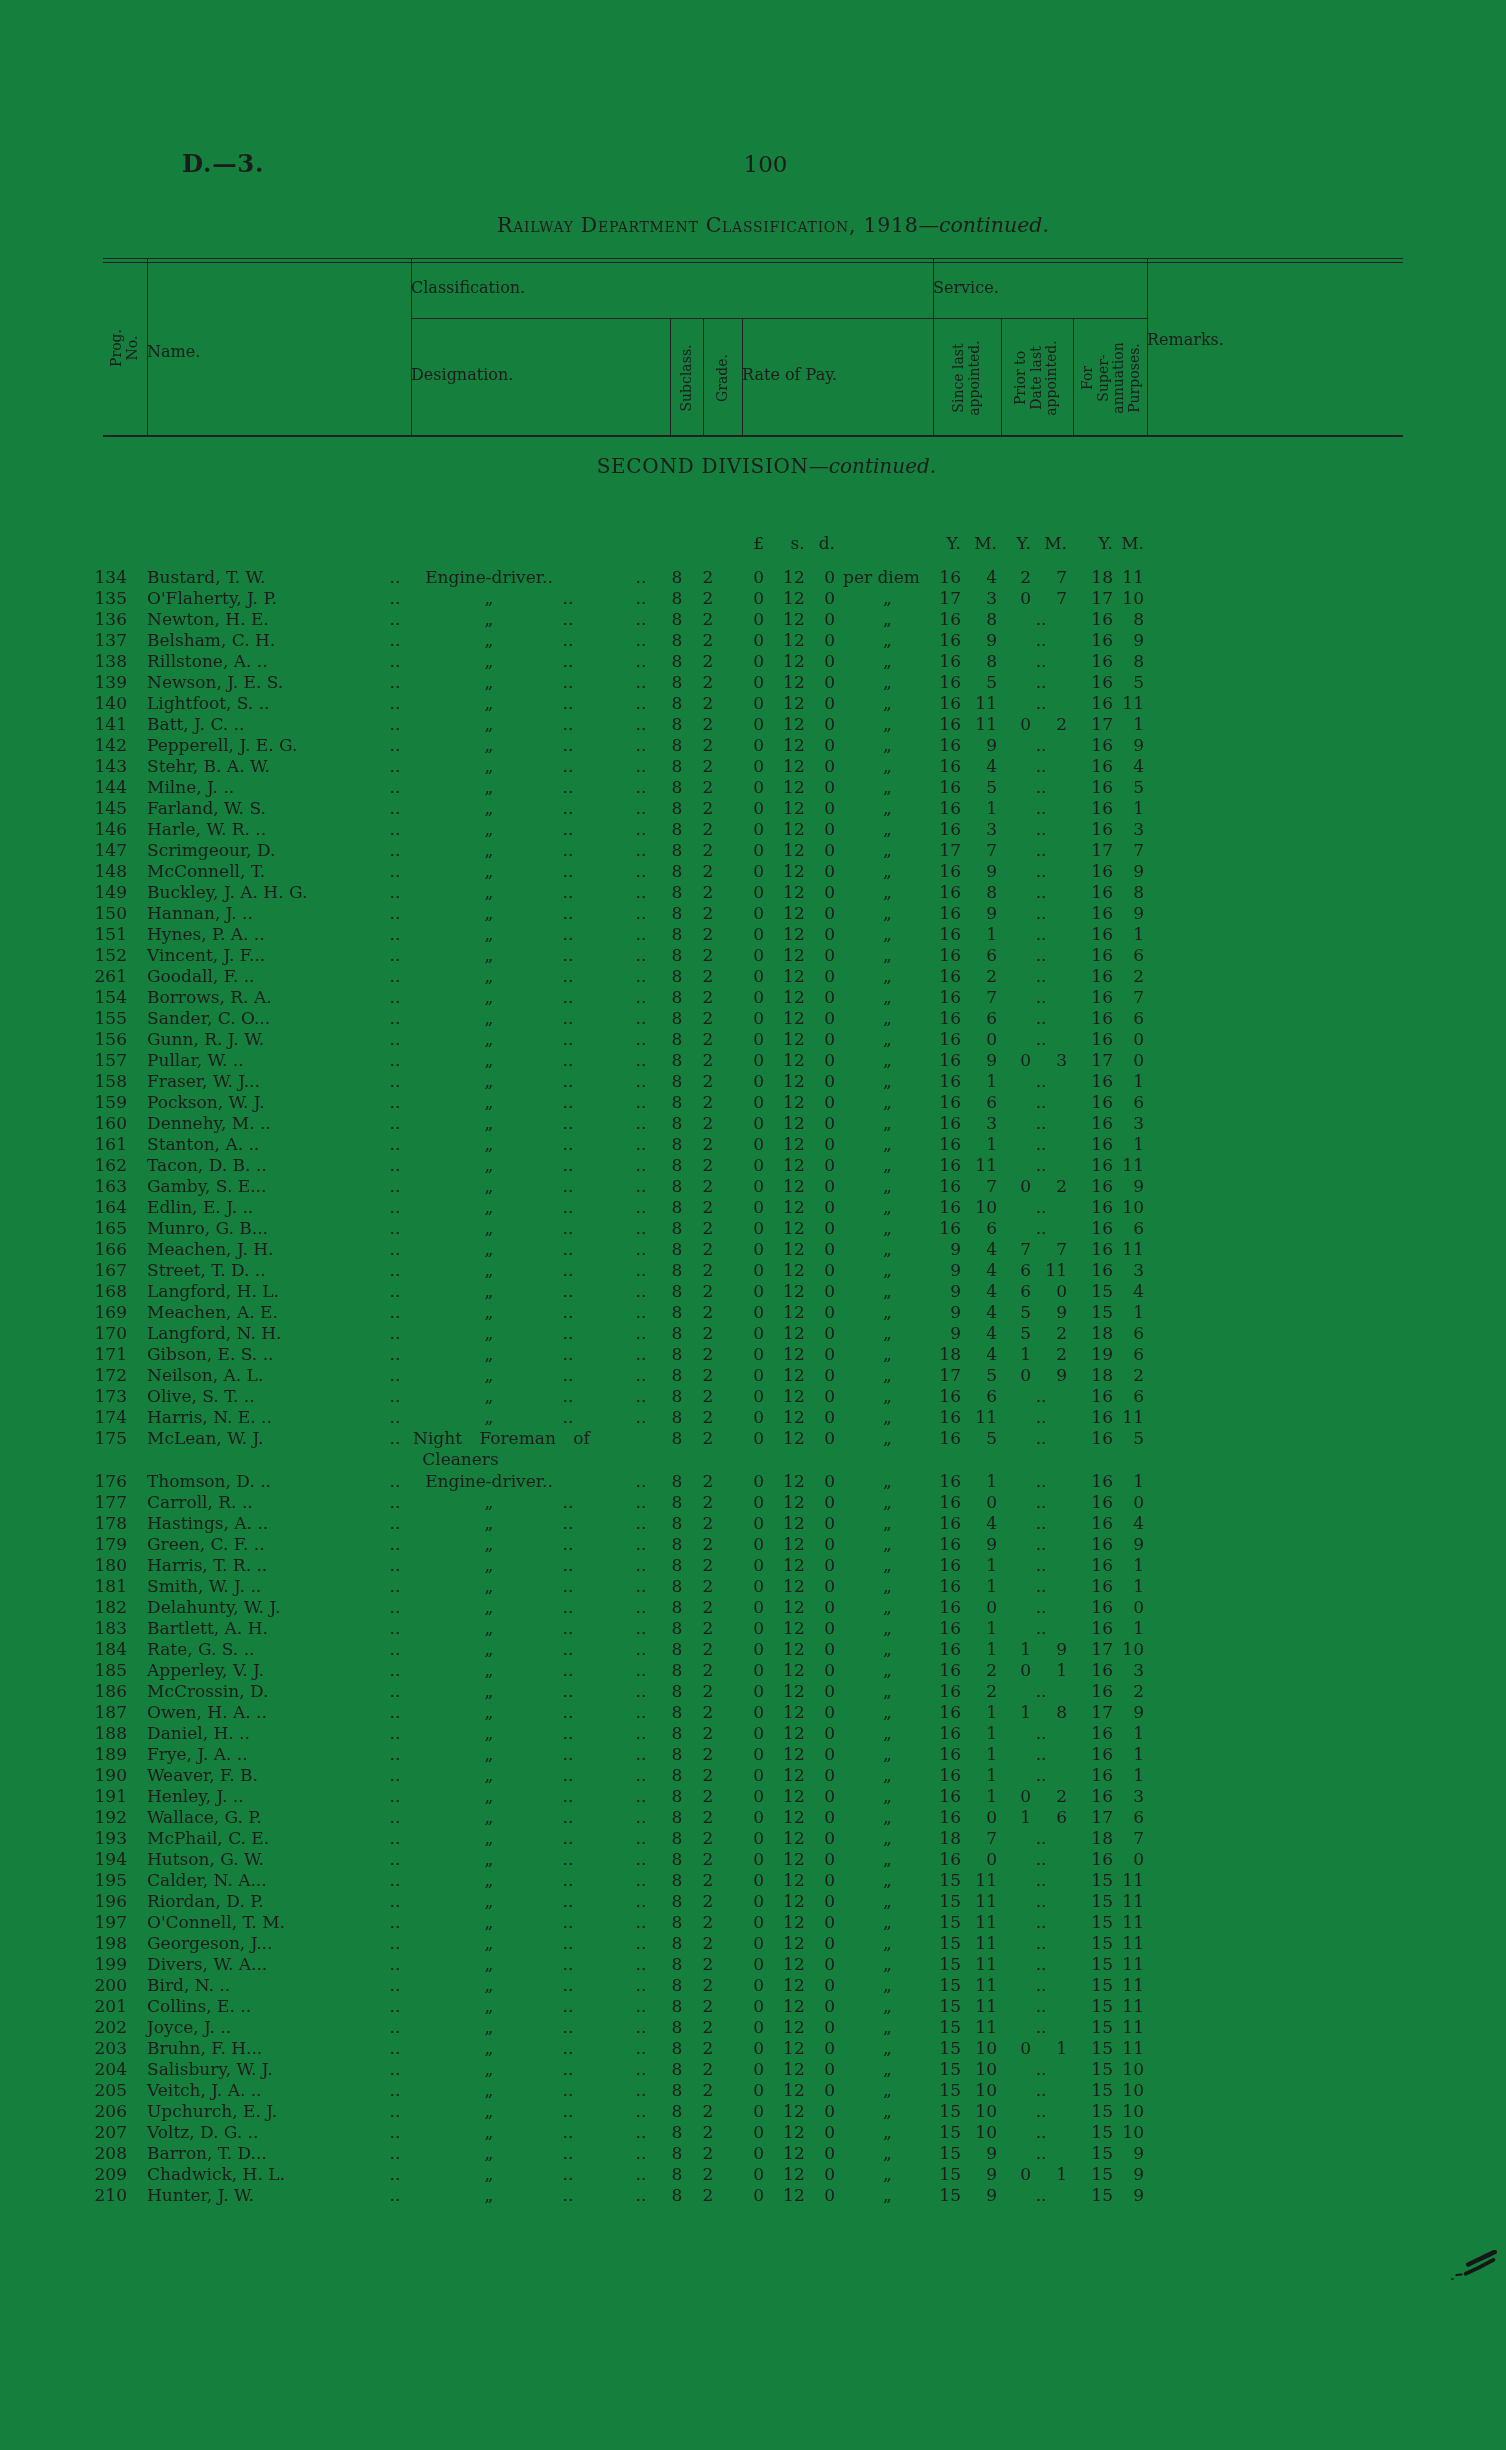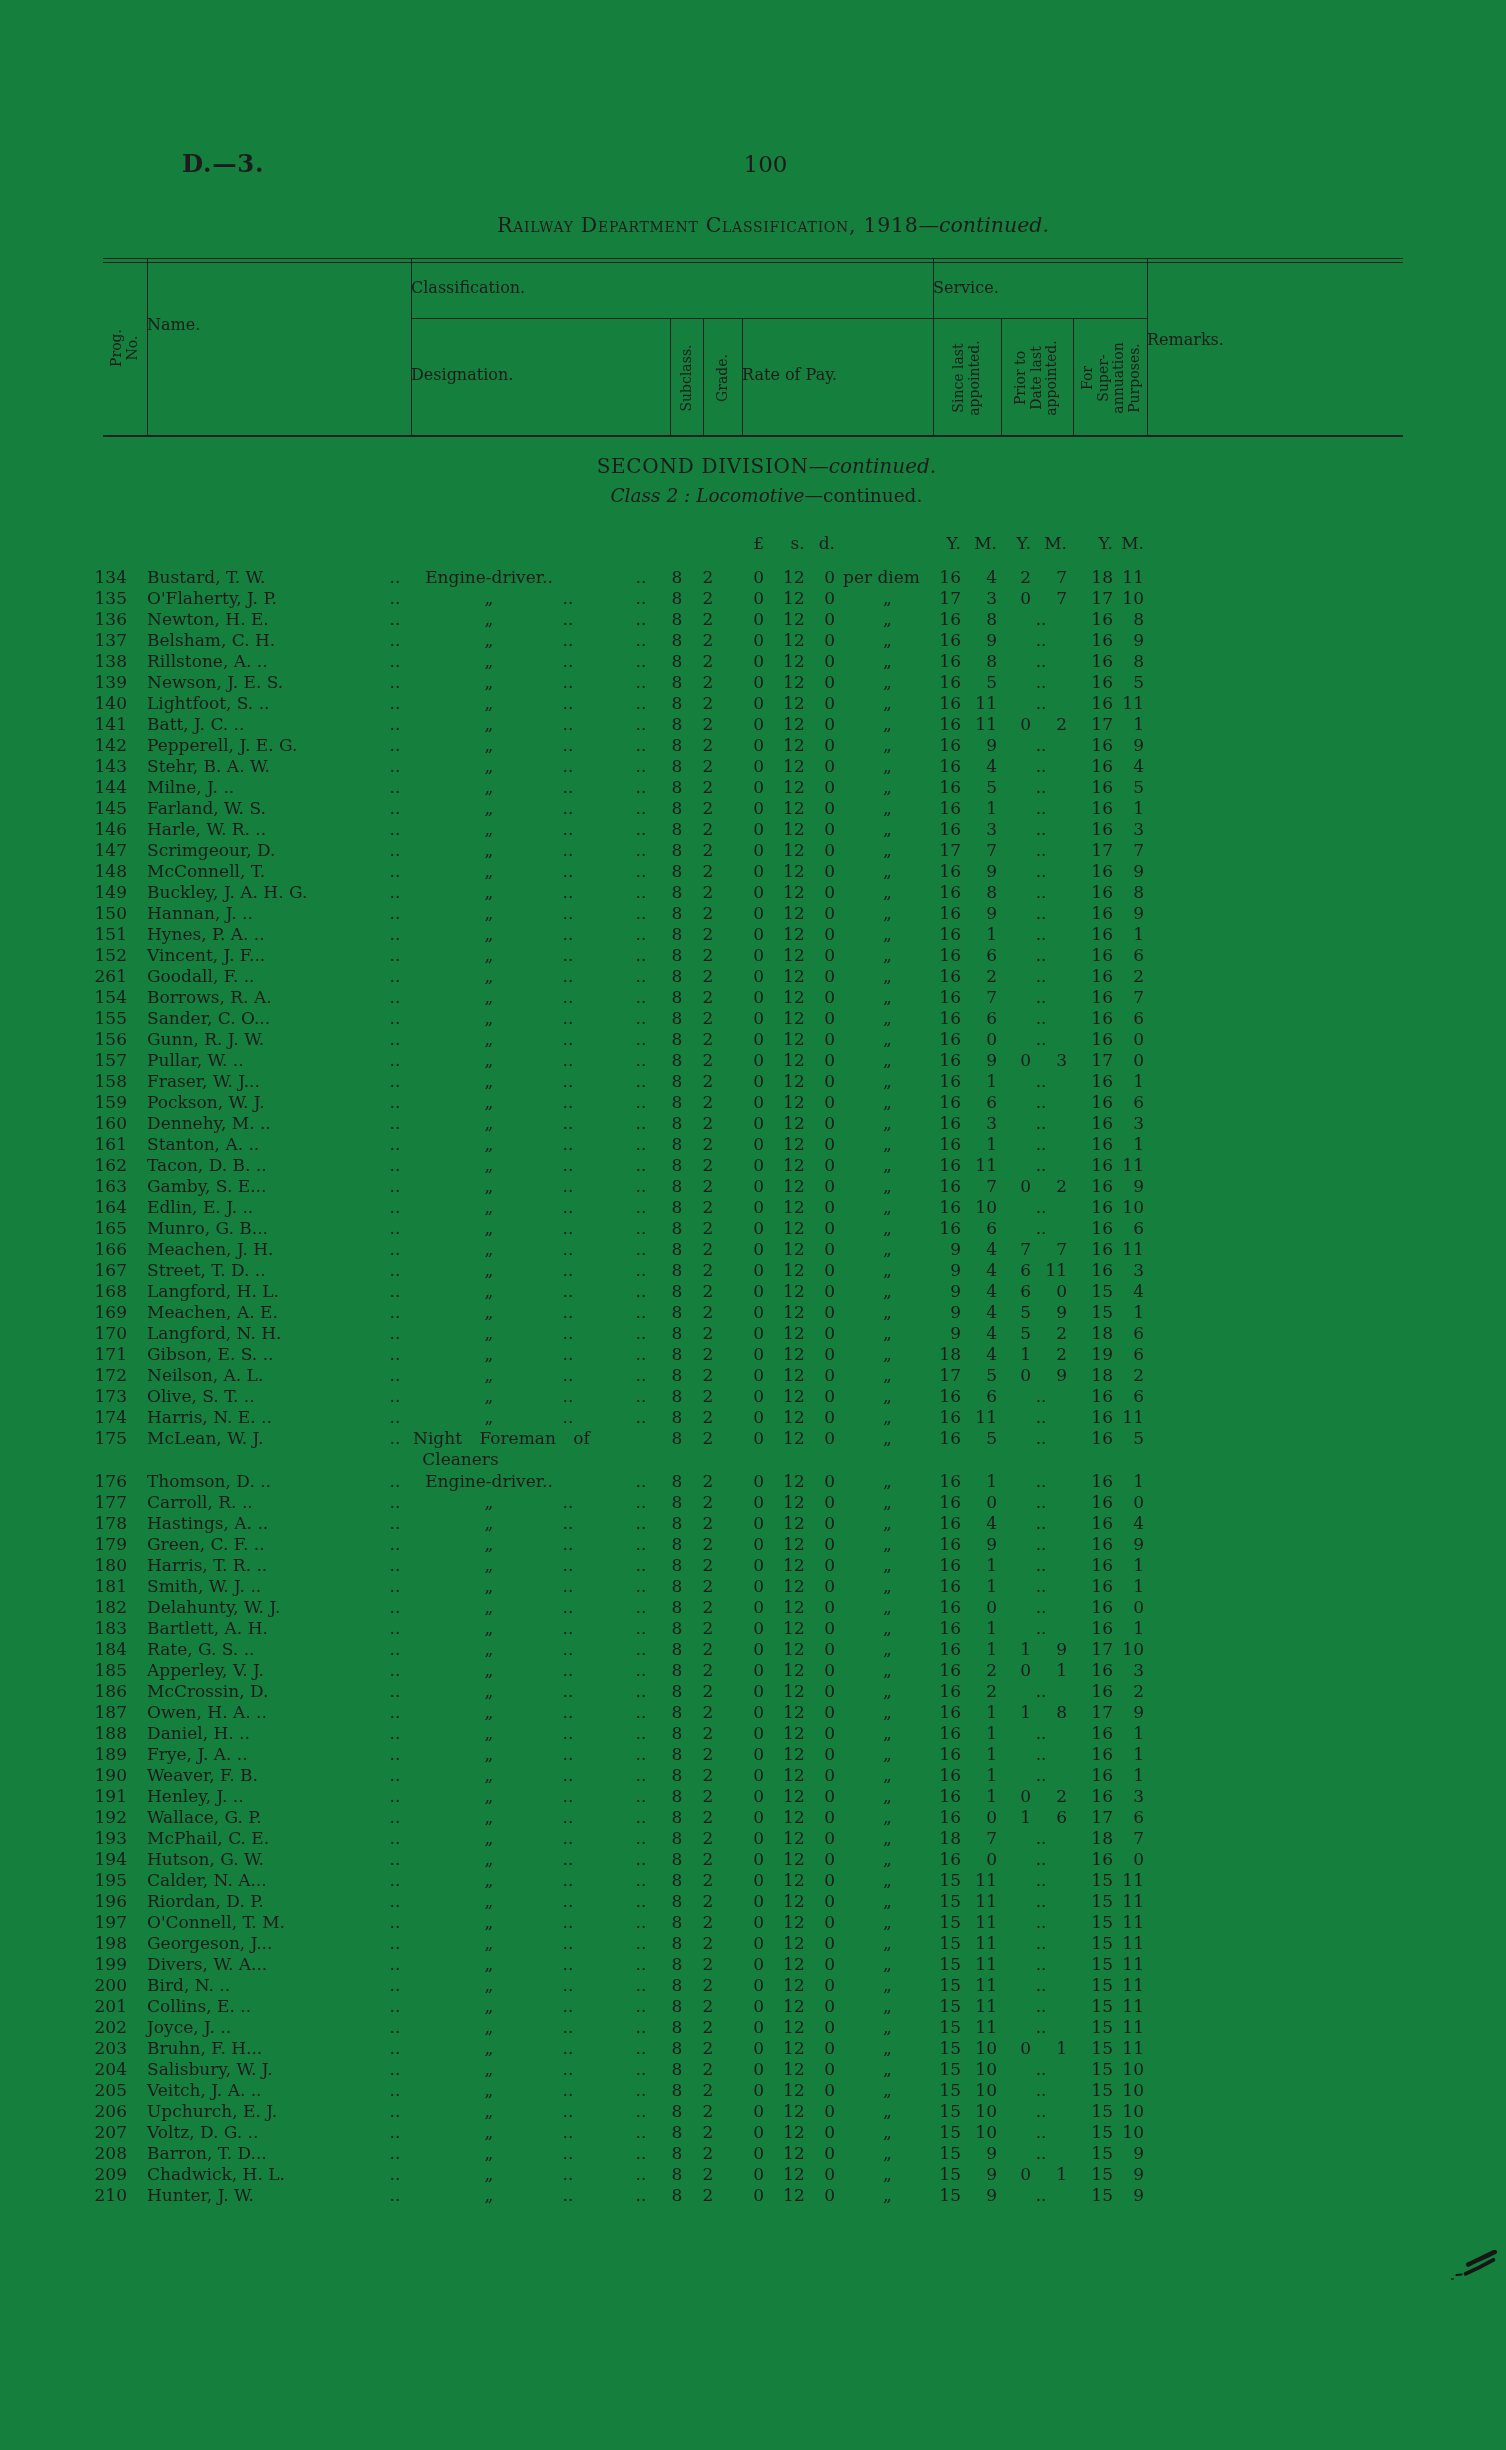--- a/index.html
+++ b/index.html
@@ -90,21 +90,21 @@
     <div class="v half" style="left:600px"></div>
     <div class="v half" style="left:639px"></div>
     <div class="v" style="left:830px"></div>
     <div class="v half" style="left:898px"></div>
     <div class="v half" style="left:970px"></div>
     <div class="v" style="left:1044px"></div>
 
     <div class="vcell" style="left:0;top:0;width:44px;height:178px">
       <div class="vlabel">Prog. No.</div>
     </div>
-    <div class="hlabel" style="left:44px;top:56px;width:310px">Name.</div>
+    <div class="hlabel" style="left:44px;top:83px;width:310px">Name.</div>
     <div class="hlabel" style="left:308px;top:18.5px;width:522px">Classification.</div>
     <div class="hlabel" style="left:830px;top:18.5px;width:214px">Service.</div>
     <div class="hlabel" style="left:308px;top:106px;width:258px">Designation.</div>
     <div class="vcell" style="left:567px;top:59px;width:34px;height:119px">
       <div class="vlabel">Subclass.</div>
     </div>
     <div class="vcell" style="left:600px;top:59px;width:39px;height:119px">
       <div class="vlabel">Grade.</div>
     </div>
     <div class="hlabel" style="left:639px;top:106px;width:191px">Rate of Pay.</div>
@@ -119,21 +119,20 @@
     </div>
     <div class="vcell" style="left:970px;top:59px;width:75px;height:119px">
       <div class="vlabel">For Super-
 annuation
 Purposes.</div>
     </div>
     <div class="hlabel" style="left:1044px;top:71px;width:256px">Remarks.</div>
   </div>
 
   <div class="abs section-title"><span>SECOND DIVISION</span><span class="cont">—continued.</span></div>
-  <div class="abs class-title"><span class="it">Class 2 : Locomotive</span><span>—continued.</span></div>
 
   <div class="units-row">
     <span class="tc c-pounds">£</span>
     <span class="tc c-shil">s.</span>
     <span class="tc c-pence">d.</span>
     <span class="tc c-s1y">Y.</span>
     <span class="tc c-s1m">M.</span>
     <span class="tc c-s2y">Y.</span>
     <span class="tc c-s2m">M.</span>
     <span class="tc c-s3y">Y.</span>

